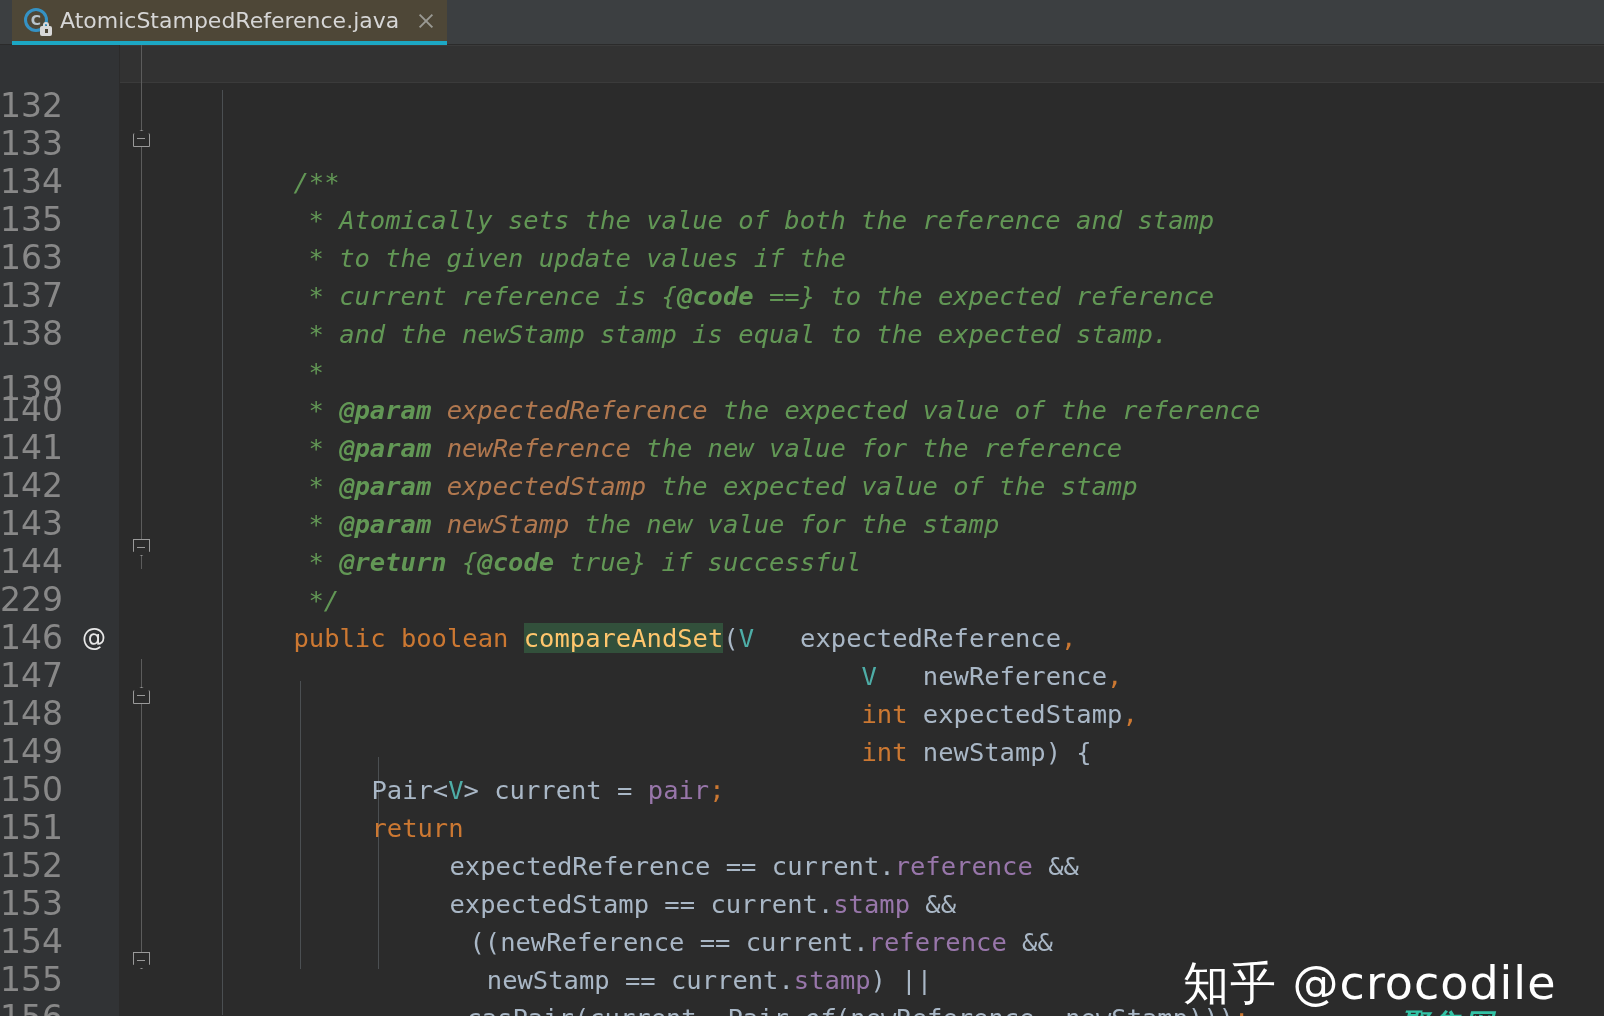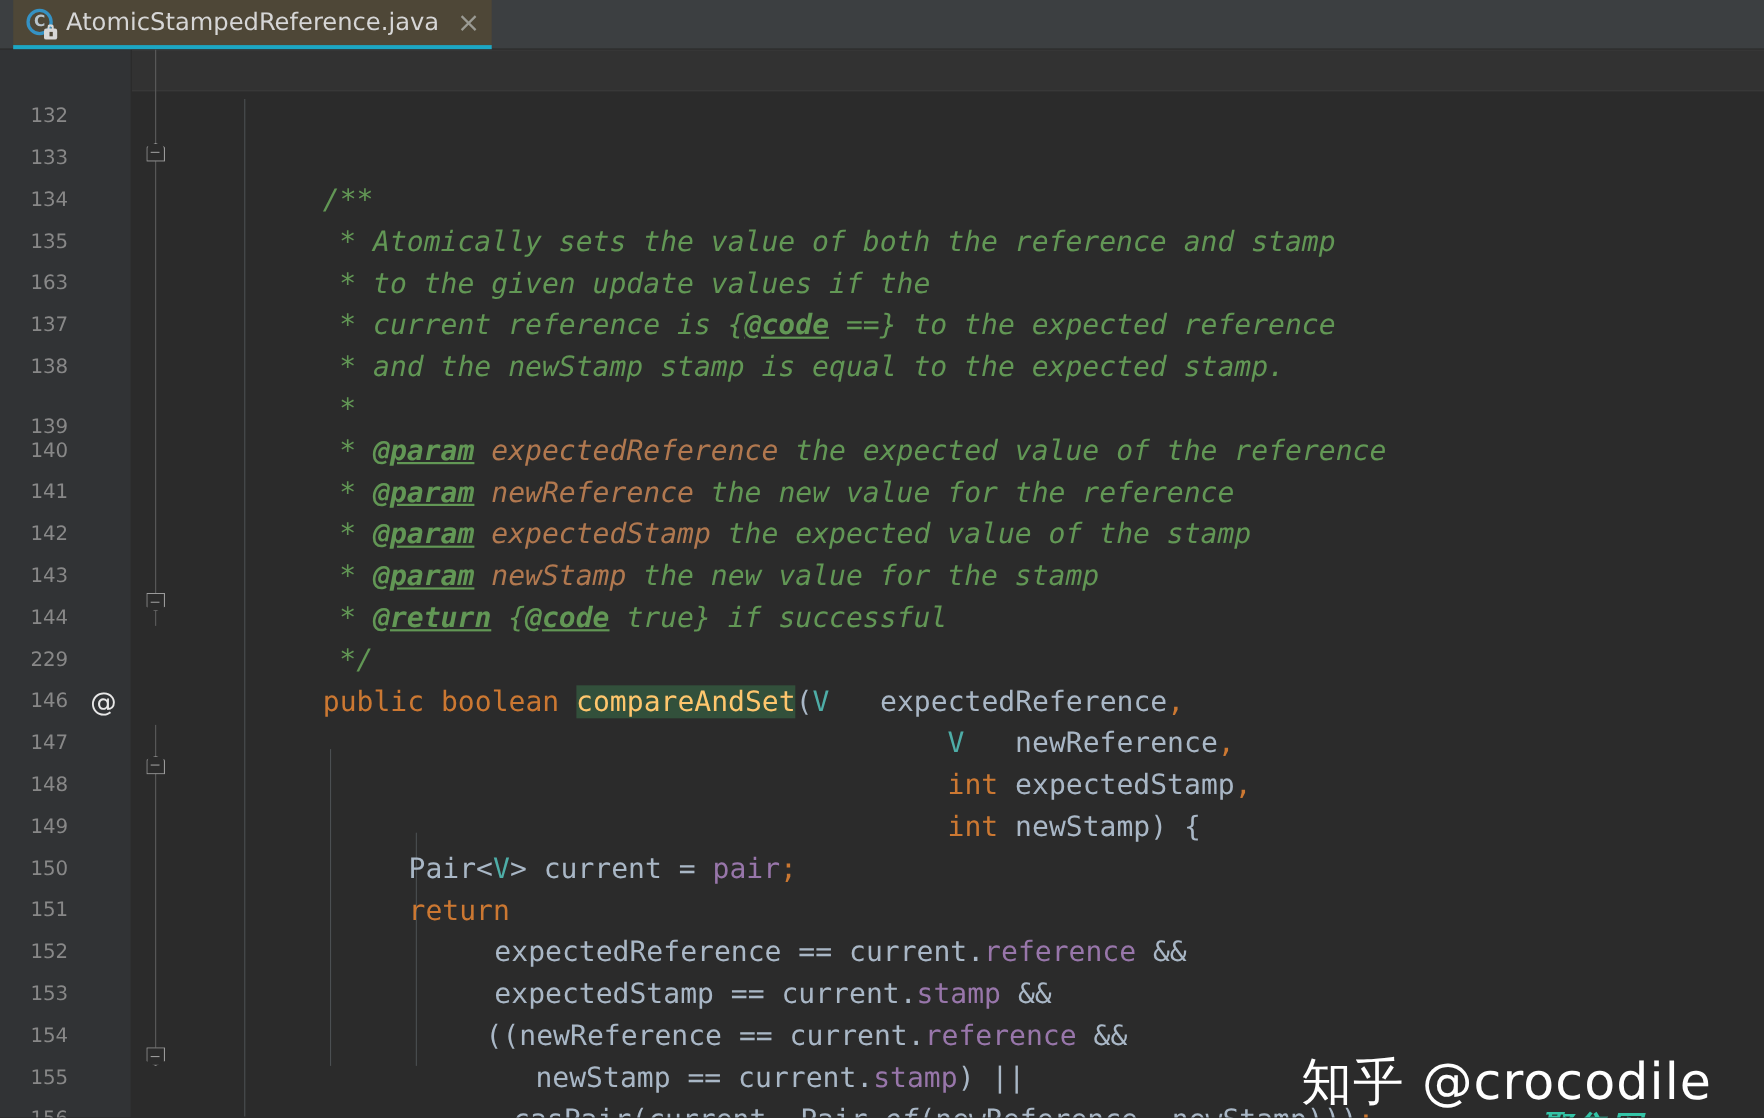--- a/index.html
+++ b/index.html
@@ -121,23 +121,23 @@
     position: absolute;
     left: 119px; top: 0;
     width: 1px; height: 971px;
     background: #2B2B2B;
   }
 
   .ln {
     position: absolute;
     left: 0;
     width: 62px;
-    text-align: right;
+    text-align: center;
     color: #888888;
-    font-size: 18px;
+    font-size: 33px;
     line-height: 38px;
     font-family: "DejaVu Sans", "Liberation Sans", sans-serif;
   }
   .anno {
     position: absolute;
     left: 80px;
     width: 28px;
     text-align: center;
     color: #E8E8E8;
     font-size: 24px;
@@ -201,21 +201,21 @@
     font-size: 25.5px;
     letter-spacing: 0px;
     color: #A9B7C6;
   }
   .kw     { color: #CC7832; }
   .plain  { color: #A9B7C6; }
   .field  { color: #9876AA; }
   .typep  { color: #4EADA7; }
   .stat   { color: #A9B7C6; font-style: italic; }
   .doc    { color: #629755; font-style: italic; }
-  .doctag { color: #629755; font-style: italic; font-weight: bold; text-decoration: underline; }
+  .doctag { color: #629755; font-style: italic; font-weight: bold; }
   .docparam { color: #B1784F; font-style: italic; }
   .hl-ident {
     background: #32503B;
     color: #FFC66D;
   }
 
   
   #wm-main {
     position: absolute;
     left: 1183px;
@@ -373,21 +373,21 @@
   </div>
 
   <div class="code" style="top:764px; left:388px;">
     <span class="plain">expectedReference == current.</span><span class="field">reference</span><span class="plain"> &amp;&amp;</span>
   </div>
 
   <div class="code" style="top:802px; left:388px;">
     <span class="plain">expectedStamp == current.</span><span class="field">stamp</span><span class="plain"> &amp;&amp;</span>
   </div>
 
-  <div class="code" style="top:840px; left:380px;">
+  <div class="code" style="top:840px; left:408px;">
     <span class="plain">((newReference == current.</span><span class="field">reference</span><span class="plain"> &amp;&amp;</span>
   </div>
 
   <div class="code" style="top:878px; left:410px;">
     <span class="plain"> newStamp == current.</span><span class="field">stamp</span><span class="plain">) ||</span>
   </div>
 
   <div class="code" style="top:916px; left:405px;">
     <span class="plain">casPair(current</span><span class="kw">,</span><span class="plain"> Pair.</span><span class="stat">of</span><span class="plain">(newReference</span><span class="kw">,</span><span class="plain"> newStamp)))</span><span class="kw">;</span>
   </div>

